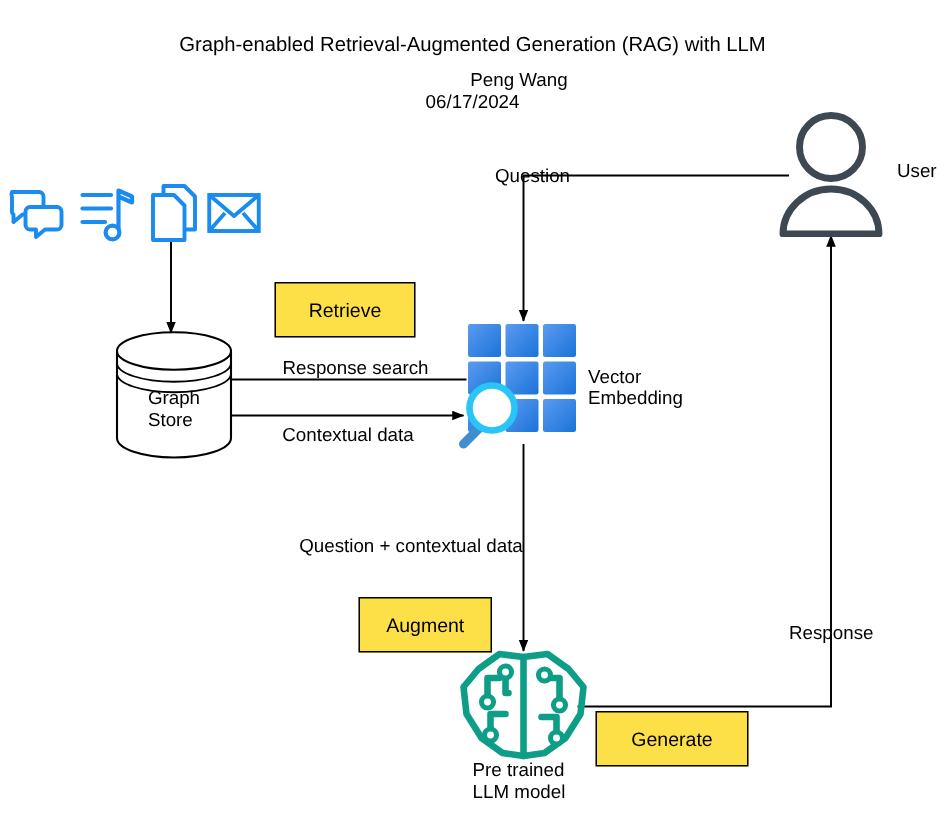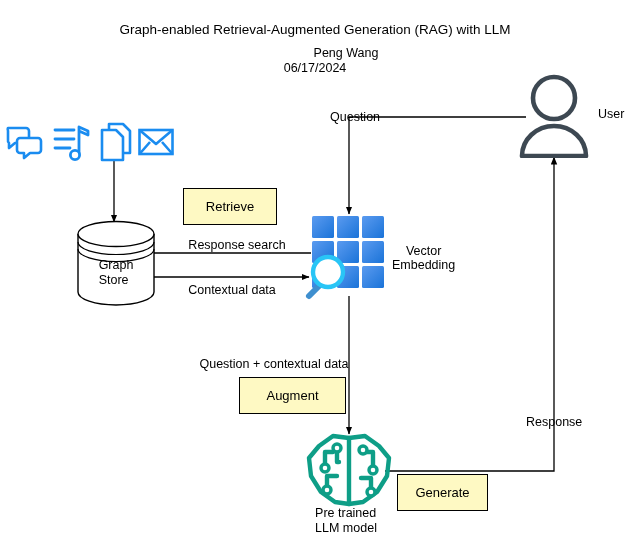--- a/index.html
+++ b/index.html
@@ -20,35 +20,34 @@
     left: 0; top: 0;
     width: 630px;
     height: 542px;
   }
   .lbl {
     position: absolute;
     font-size: 12.5px;
     line-height: 14px;
     color: #000;
     white-space: nowrap;
-    text-align: center;
   }
   .lbl.ctr { transform: translateX(-50%); text-align: center; }
   .title {
     position: absolute;
     left: 50%;
     transform: translateX(-50%);
     font-size: 13.5px;
     white-space: nowrap;
     text-align: center;
   }
   .boxlabel {
     position: absolute;
     border: 1.3px solid #000;
-    background: #fef9c3;
+    background: #fde047;
     font-size: 13px;
     display: flex;
     align-items: center;
     justify-content: center;
     box-sizing: border-box;
   }
   .icon-svg { position: absolute; }
   .cap2 {
     position: absolute;
     font-size: 12.5px;
@@ -169,20 +168,20 @@
     <circle cx="68" cy="60" r="4"></circle>
     <circle cx="60" cy="18" r="4"></circle>
   </g>
 </svg>
 <div class="cap2" style="left:346px; top:506px;">
   <div>Pre trained</div>
   <div>LLM model</div>
 </div>
 
 <div class="boxlabel" style="left:183px; top:188px; width:94px; height:37px;">Retrieve</div>
-<div class="boxlabel" style="left:239px; top:377px; width:107px; height:37px;">Augment</div>
-<div class="boxlabel" style="left:397px; top:474px; width:91px; height:37px;">Generate</div>
+<div class="boxlabel" style="left:239px; top:398px; width:89px; height:37px;">Augment</div>
+<div class="boxlabel" style="left:397px; top:474px; width:102px; height:37px;">Generate</div>
 
 <div class="lbl" style="left:330px; top:110px;">Question</div>
 <div class="lbl ctr" style="left:237px; top:238px;">Response search</div>
 <div class="lbl ctr" style="left:232px; top:283px;">Contextual data</div>
 <div class="lbl ctr" style="left:274px; top:357px;">Question + contextual data</div>
 <div class="lbl" style="left:526px; top:415px;">Response</div>
 
 </body></html>

